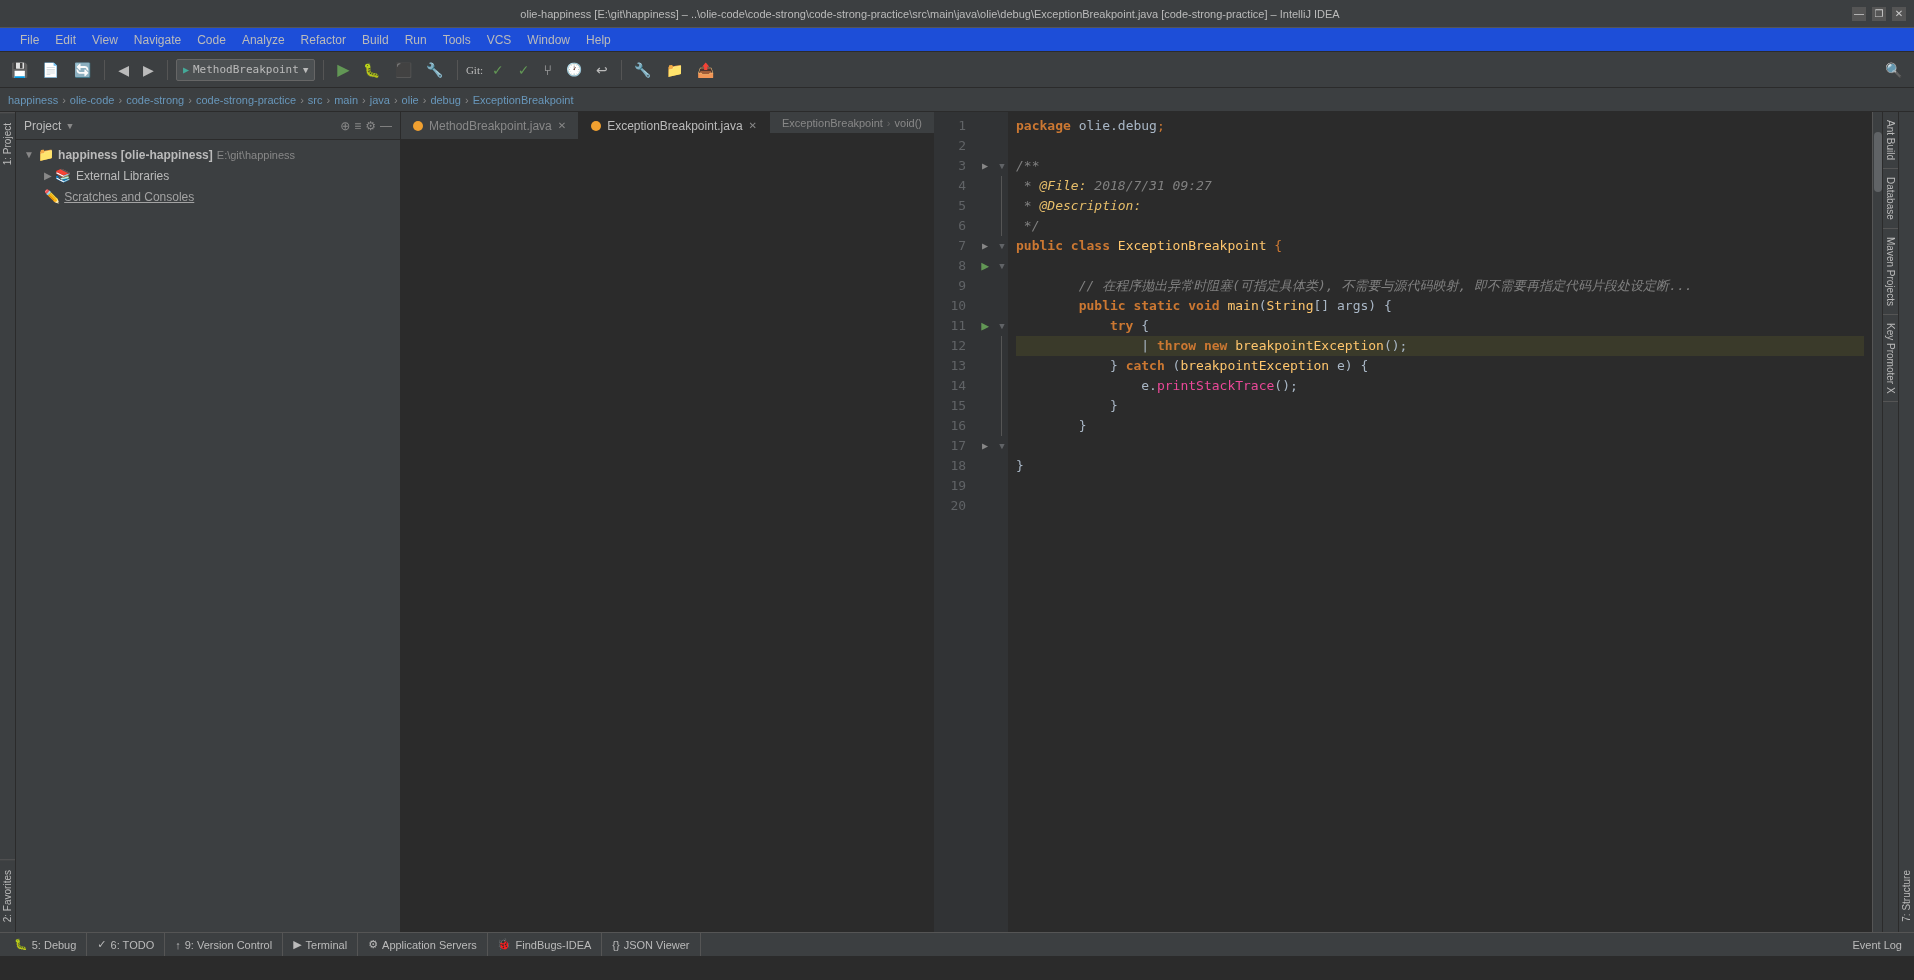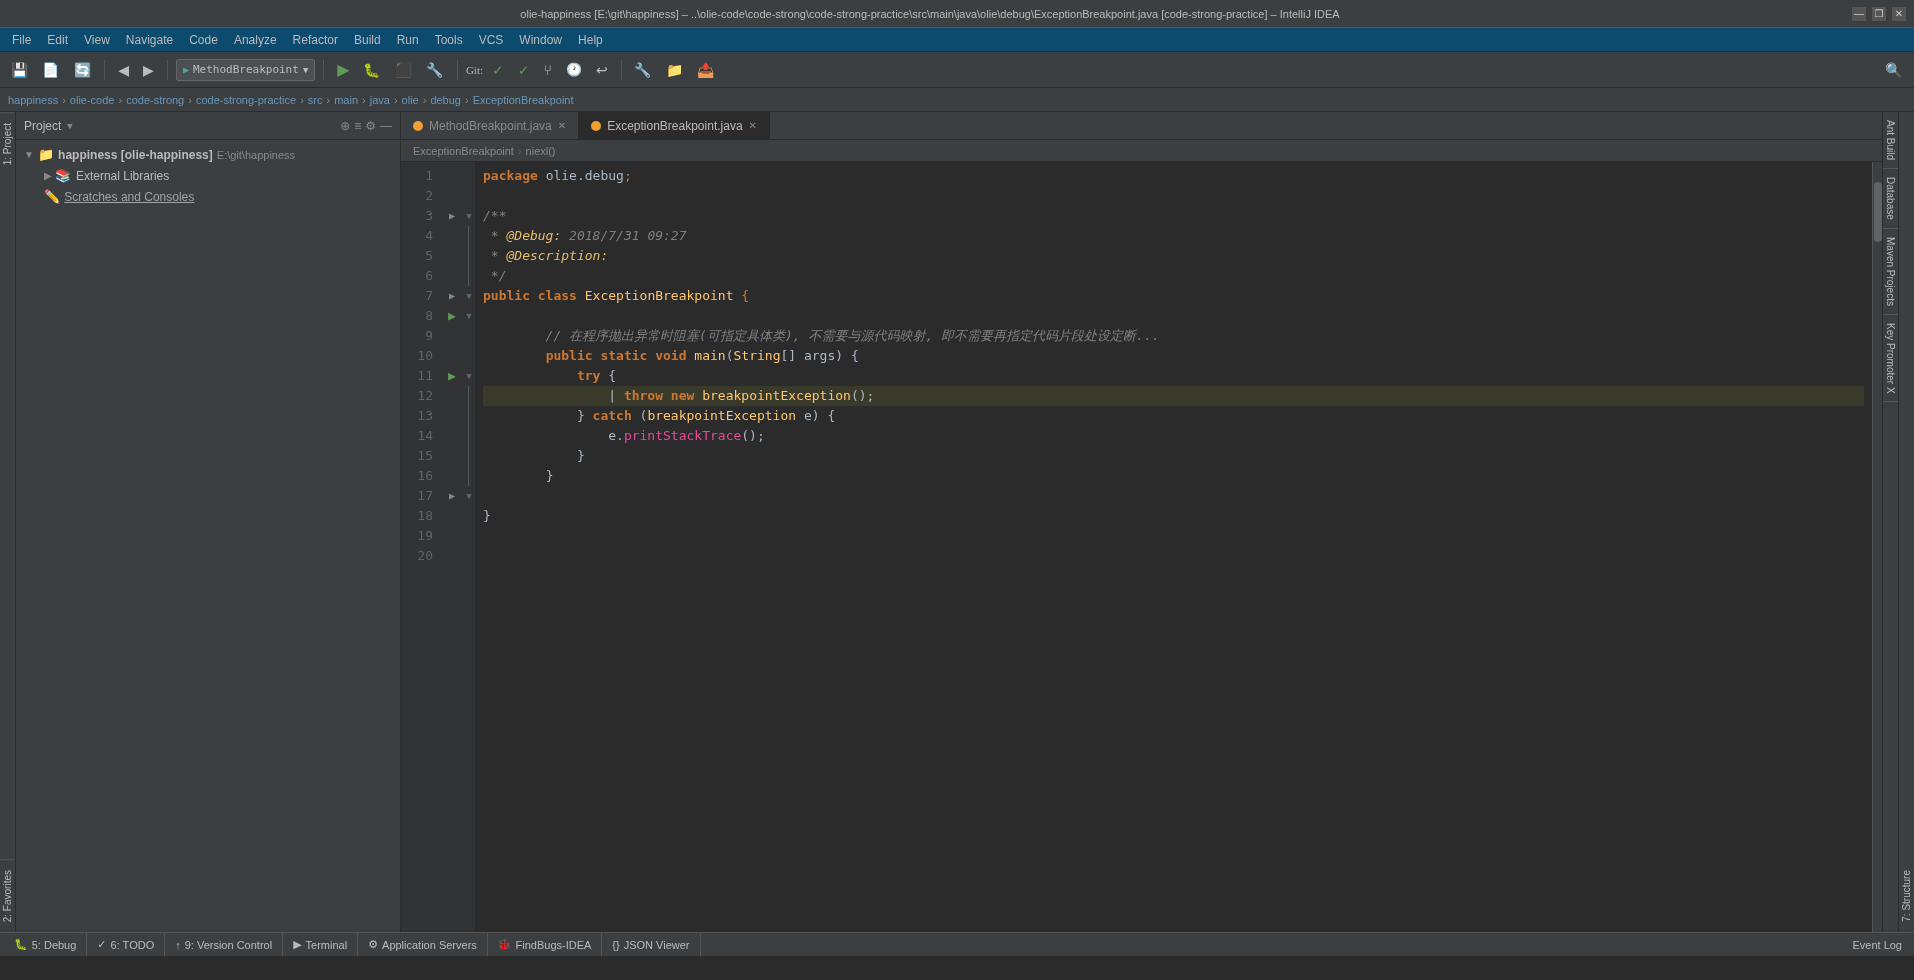--- a/index.html
+++ b/index.html
@@ -4,21 +4,21 @@
   <style>
     * { margin: 0; padding: 0; box-sizing: border-box; }
     body { font-family: 'Consolas', 'Monaco', monospace; font-size: 12px; background: #2b2b2b; color: #a9b7c6; overflow: hidden; width: 1914px; height: 980px; }
 
     
     #title-bar { background: #3c3f41; height: 28px; display: flex; align-items: center; justify-content: space-between; padding: 0 8px; border-bottom: 1px solid #555; }
     #title-bar .window-controls { display: flex; gap: 8px; }
     #title-bar .win-btn { width: 14px; height: 14px; border: none; background: #555; color: #ccc; cursor: pointer; font-size: 10px; display: flex; align-items: center; justify-content: center; }
 
     
-    #menu-bar { background: #0c4a6e; height: 24px; display: flex; align-items: center; padding: 0 4px; border-bottom: 1px solid #2b2b2b; }
+    #menu-bar { background: #1d4ed8; height: 24px; display: flex; align-items: center; padding: 0 12px; border-bottom: 1px solid #2b2b2b; }
     #menu-bar .menu-item { color: #bbbbbb; font-size: 12px; padding: 2px 8px; cursor: pointer; font-family: Arial, sans-serif; }
 
     
     #toolbar { background: #3c3f41; height: 36px; display: flex; align-items: center; padding: 0 6px; gap: 4px; border-bottom: 1px solid #2b2b2b; }
     .toolbar-btn { background: none; border: none; color: #bbbbbb; cursor: pointer; padding: 3px 5px; font-size: 14px; border-radius: 2px; }
     .toolbar-separator { width: 1px; height: 20px; background: #555; margin: 0 4px; }
     .toolbar-dropdown { background: #4c5052; border: 1px solid #666; color: #bbbbbb; padding: 2px 6px; font-size: 11px; border-radius: 2px; display: flex; align-items: center; gap: 4px; cursor: pointer; height: 22px; }
 
     
     #breadcrumb { background: #3c3f41; height: 24px; display: flex; align-items: center; padding: 0 8px; gap: 4px; border-bottom: 1px solid #2b2b2b; font-size: 11px; color: #bbbbbb; font-family: Arial, sans-serif; }
@@ -182,39 +182,39 @@
         <span style="margin-right:4px; font-size:13px;">📚</span>
         <span style="color:#bbb;">External Libraries</span>
       </div>
       <div class="tree-item tree-indent-1" style="display:flex; align-items:center; padding:3px 8px 3px 28px; cursor:pointer;">
         <span style="margin-right:4px; color:#6897bb; font-size:13px;">✏️</span>
         <span style="color:#a3a3a3;text-decoration:underline;">Scratches and Consoles</span>
       </div>
     </div>
   </div>
 
-  <div id="editor-area" style="flex:1; display:flex; flex-direction:column; background:#2b2b2b; overflow:hidden;justify-content:space-between;">
+  <div id="editor-area" style="flex:1; display:flex; flex-direction:row; background:#2b2b2b; overflow:hidden;justify-content:space-between;">
 
     <div id="tabs-bar" style="background:#3c3f41; height:28px; display:flex; align-items:flex-end; border-bottom:1px solid #2b2b2b;">
       <div class="editor-tab inactive" style="display:flex; align-items:center; padding:4px 12px; font-size:12px; cursor:pointer; border-right:1px solid #2b2b2b; height:100%; font-family:Arial; gap:6px; background:#3c3f41; color:#888;">
         <span style="width:10px; height:10px; background:#f0a030; border-radius:50%; display:inline-block;"></span>
         <span>MethodBreakpoint.java</span>
         <span class="tab-close" style="color:#888; font-size:10px; cursor:pointer;">✕</span>
       </div>
       <div class="editor-tab active" style="display:flex; align-items:center; padding:4px 12px; font-size:12px; cursor:pointer; border-right:1px solid #2b2b2b; height:100%; font-family:Arial; gap:6px; background:#2b2b2b; color:#bbb;">
         <span style="width:10px; height:10px; background:#f0a030; border-radius:50%; display:inline-block;"></span>
         <span>ExceptionBreakpoint.java</span>
         <span class="tab-close" style="color:#888; font-size:10px; cursor:pointer;">✕</span>
       </div>
     </div>
 
     <div id="code-breadcrumb" style="background:#3c3f41; height:22px; display:flex; align-items:center; padding:0 12px; gap:4px; font-size:11px; color:#888; font-family:Arial; border-bottom:1px solid #2b2b2b;">
       <span style="color:#888; cursor:pointer;">ExceptionBreakpoint</span>
       <span style="color:#666;">›</span>
-      <span style="color:#888; cursor:pointer;">niexl()</span>
+      <span style="color:#888; cursor:pointer;">void()</span>
     </div>
 
     <div id="code-editor" style="flex:1; display:flex; overflow-y:auto; background:#2b2b2b;">
 
       <div id="line-numbers" style="width:40px; background:#313335; color:#606366; font-size:13px; padding:4px 0; text-align:right; padding-right:8px; line-height:20px; user-select:none; flex-shrink:0; font-family:Consolas,monospace;">
         <div>1</div>
           <div>2</div>
           <div>3</div>
           <div>4</div>
           <div>5</div>
@@ -278,21 +278,21 @@
         <div style="height:20px;">▼</div>
         <div style="height:20px;"></div>
         <div style="height:20px;"></div>
         <div style="height:20px;"></div>
       </div>
 
       <div id="code-content" style="flex:1; padding:4px 8px; line-height:20px; font-size:13px; font-family:'Consolas','Monaco',monospace; overflow-x:auto;">
         <div class="code-line"><span class="kw" style="color:#cc7832; font-weight:bold;">package</span> <span style="color:#a9b7c6;">olie.debug</span><span style="color:#cc7832;">;</span></div>
         <div class="code-line">&nbsp;</div>
         <div class="code-line"><span class="comment" style="color:#808080; font-style:italic;">/**</span></div>
-        <div class="code-line"><span class="comment" style="color:#808080; font-style:italic;"> * <span style="color:#e8bf6a; font-style:italic;">@Debug:</span> <span style="color:#808080; font-style:italic;">2018/7/31 09:27</span></span></div>
+        <div class="code-line"><span class="comment" style="color:#808080; font-style:italic;"> * <span style="color:#e8bf6a; font-style:italic;">@File:</span> <span style="color:#808080; font-style:italic;">2018/7/31 09:27</span></span></div>
         <div class="code-line"><span class="comment" style="color:#808080; font-style:italic;"> * <span style="color:#e8bf6a; font-style:italic;">@Description:</span></span></div>
         <div class="code-line"><span class="comment" style="color:#808080; font-style:italic;"> */</span></div>
         <div class="code-line"><span class="kw" style="color:#cc7832; font-weight:bold;">public</span> <span class="kw" style="color:#cc7832; font-weight:bold;">class</span> <span style="color:#ffc66d;">ExceptionBreakpoint</span> <span style="color:#cc7832;">{</span></div>
         <div class="code-line">&nbsp;</div>
         <div class="code-line"><span style="color:#808080; font-style:italic;">        // 在程序抛出异常时阻塞(可指定具体类), 不需要与源代码映射, 即不需要再指定代码片段处设定断...</span></div>
         <div class="code-line">        <span class="kw" style="color:#cc7832; font-weight:bold;">public</span> <span class="kw" style="color:#cc7832; font-weight:bold;">static</span> <span class="kw" style="color:#cc7832; font-weight:bold;">void</span> <span style="color:#ffc66d;">main</span><span style="color:#a9b7c6;">(</span><span style="color:#ffc66d;">String</span><span style="color:#a9b7c6;">[] args) {</span></div>
         <div class="code-line">            <span class="kw" style="color:#cc7832; font-weight:bold;">try</span> <span style="color:#a9b7c6;">{</span></div>
         <div class="code-line" style="background:#3a3a2a;">                | <span class="kw" style="color:#cc7832; font-weight:bold;">throw</span> <span class="kw" style="color:#cc7832; font-weight:bold;">new</span> <span style="color:#ffc66d;">breakpointException</span><span style="color:#a9b7c6;">();</span></div>
         <div class="code-line">            <span style="color:#a9b7c6;">} </span><span class="kw" style="color:#cc7832; font-weight:bold;">catch</span> <span style="color:#a9b7c6;">(</span><span style="color:#ffc66d;">breakpointException</span><span style="color:#a9b7c6;"> e) {</span></div>
         <div class="code-line">                <span style="color:#a9b7c6;">e.</span><span style="color:#ec4899;">printStackTrace</span><span style="color:#a9b7c6;">();</span></div>

